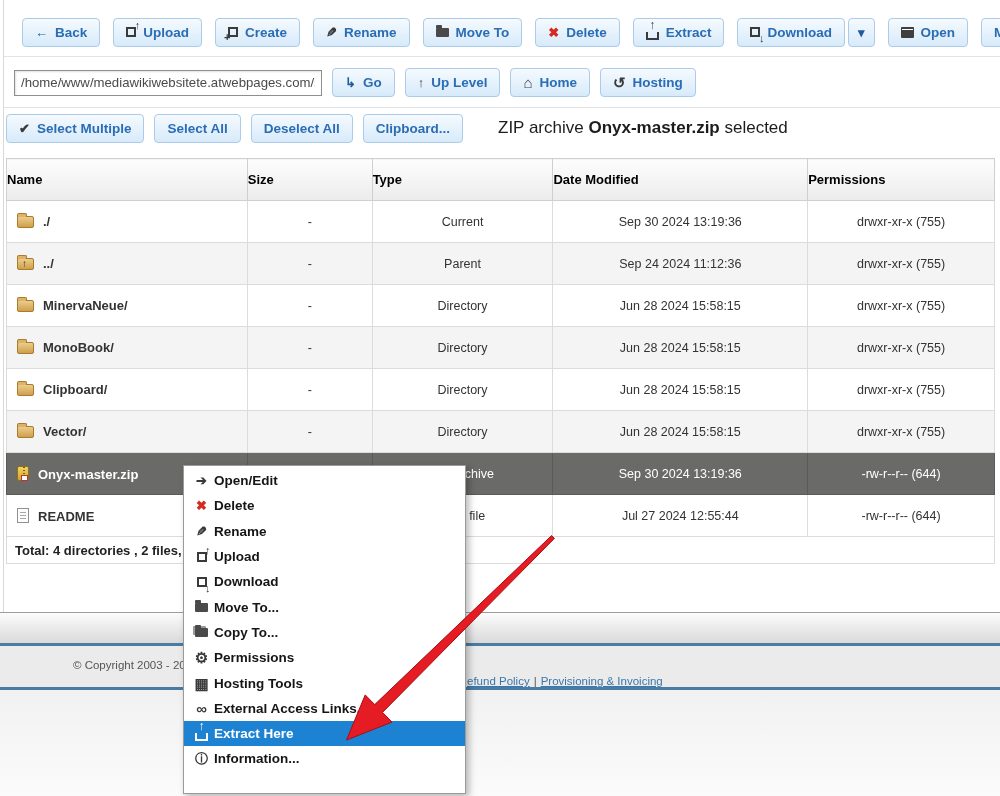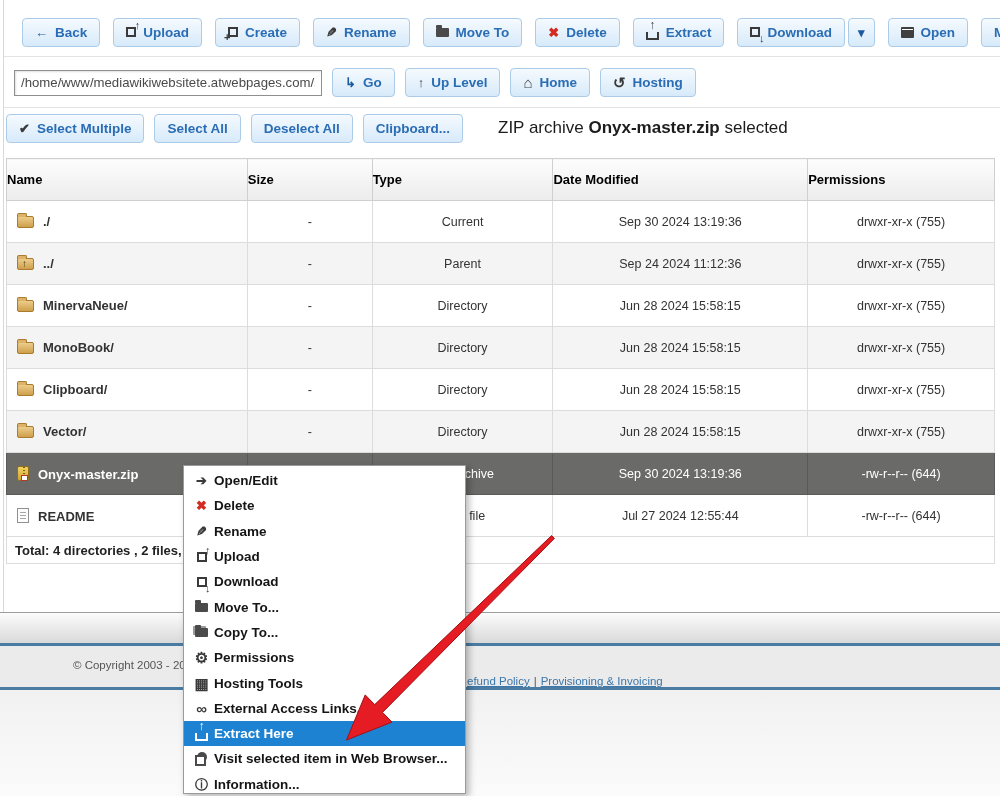--- a/index.html
+++ b/index.html
@@ -350,26 +350,20 @@
       <span class="mi ch big">∞</span>
       <span>External Access Links...</span>
     </div>
   <div class="menu-item hl">
       <span class="mi">
         <span class="icn-extract"></span>
       </span>
       <span>Extract Here</span>
     </div>
   <div class="menu-item">
-      <span class="mi">
-        <span class="icn-visit"></span>
-      </span>
-      <span>Visit selected item in Web Browser...</span>
-    </div>
-  <div class="menu-item">
       <span class="mi ch">ⓘ</span>
       <span>Information...</span>
     </div>
 </div>
 
 <svg class="arrow-svg" width="1000" height="796" viewBox="0 0 1000 796">
   <polygon points="551.6,535.6 374.7,704.6 365.2,694.9 346.5,740 392.0,722.1 382.5,712.4 554.4,538.4" fill="#e51c23" stroke="#a50f12" stroke-width="1"></polygon>
 </svg>
 
 </body></html>

